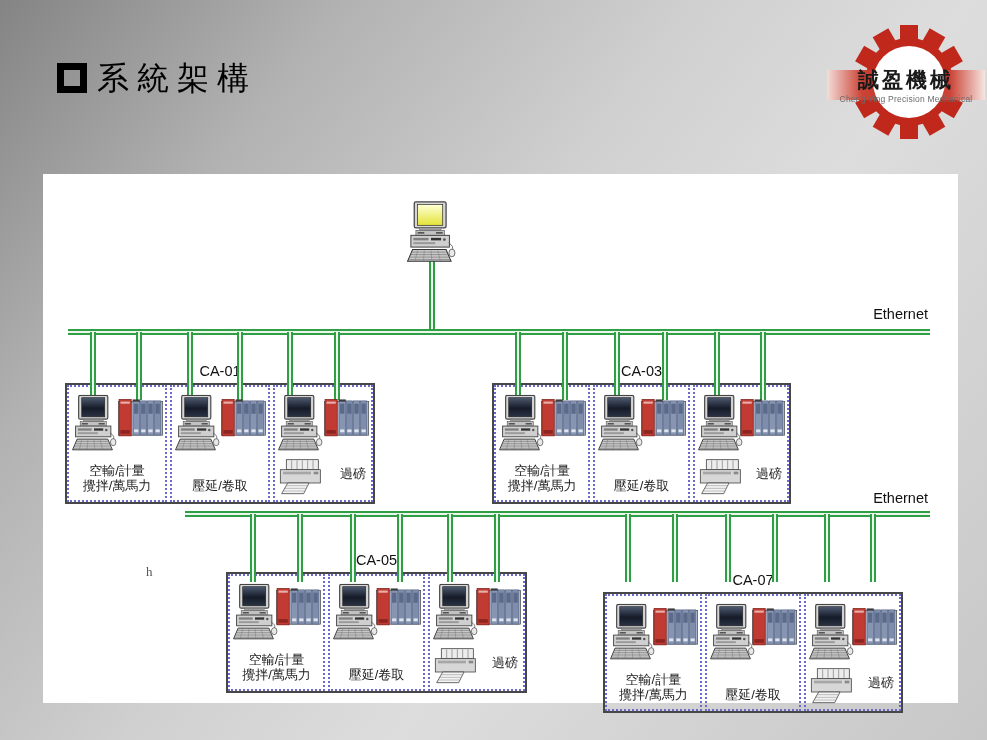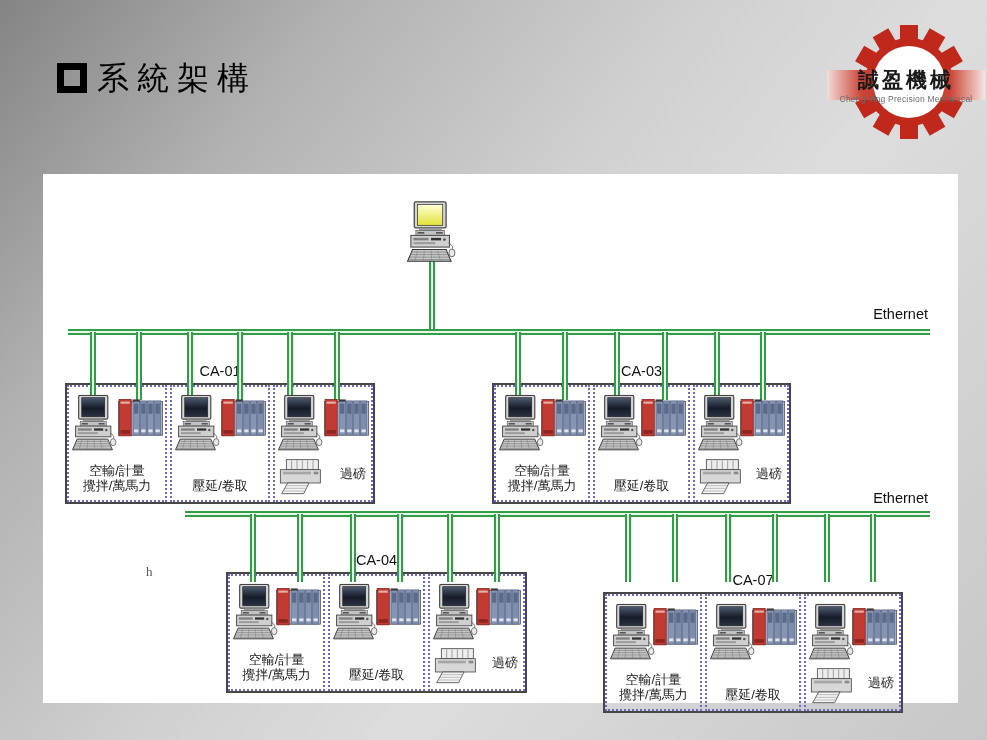--- a/index.html
+++ b/index.html
@@ -294,21 +294,21 @@
               <use href="#sym-printer"></use>
             </svg>
           <div class="st-label">
             <div>過磅</div>
           </div>
         </div>
       </div>
     </div>
 
     <div class="group" style="left:183px;top:398px;width:301px;">
-      <div class="group-name">CA-04</div>
+      <div class="group-name">CA-05</div>
       <div class="group-box">
         <div class="station">
           <svg class="pc-icon" viewBox="0 0 60 74">
               <use href="#sym-pc"></use>
             </svg>
           <svg class="plc-icon" viewBox="0 0 64 56">
               <use href="#sym-plc"></use>
             </svg>
           <div class="st-label">
             <div>空輸/計量</div>

